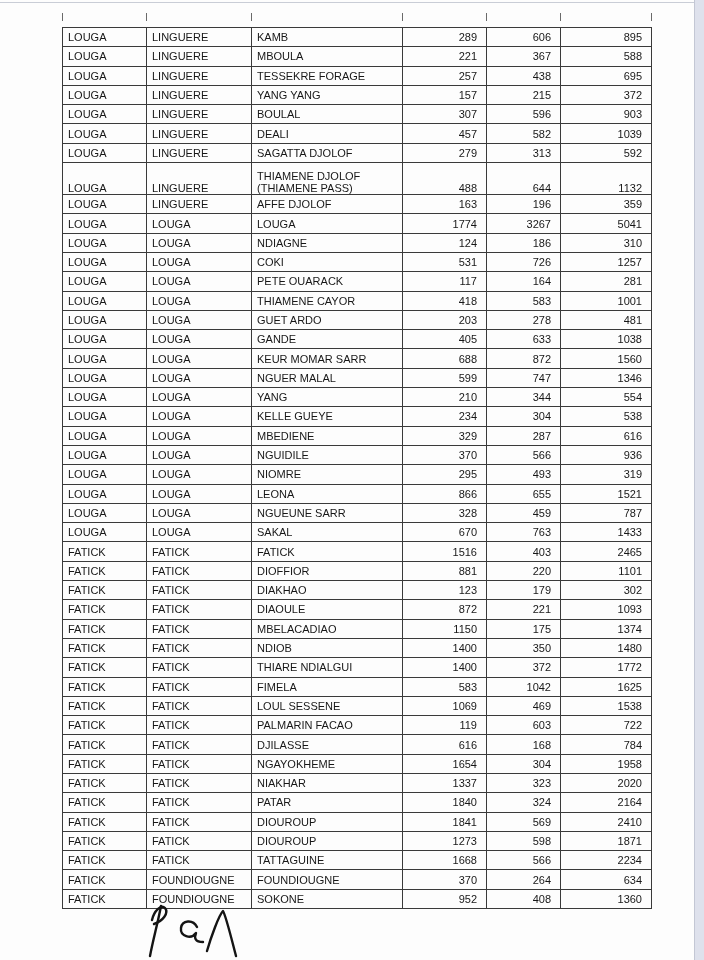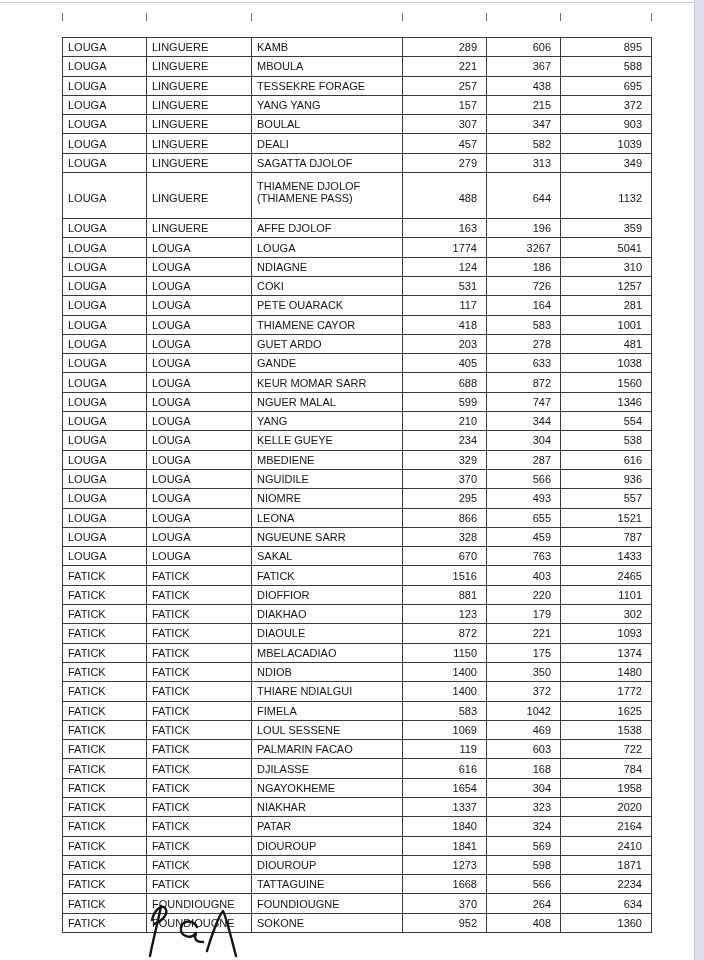--- a/index.html
+++ b/index.html
@@ -34,21 +34,21 @@
   .stub {
     position: absolute;
     top: 13px;
     width: 1px;
     height: 8px;
     background: #6a6a6a;
   }
   table.data-table {
     position: absolute;
     left: 62px;
-    top: 37px;
+    top: 27px;
     width: 589px;
     border-collapse: collapse;
     table-layout: fixed;
   }
   table.data-table td {
     border: 1px solid #3a3a3a;
     font-size: 11px;
     line-height: 12px;
     color: #171717;
     padding: 0;
@@ -61,21 +61,21 @@
     padding-left: 5px;
     text-align: left;
   }
   table.data-table td.num {
     padding-right: 9px;
     text-align: right;
   }
   table.data-table tr.tall td {
     height: 31px;
     vertical-align: bottom;
-    padding-bottom: 14px;
+    padding-bottom: 0;
   }
   .signature-wrap {
     position: absolute;
     left: 140px;
     top: 900px;
     width: 110px;
     height: 60px;
   }
   .signature-wrap svg {
     display: block;
@@ -134,38 +134,38 @@
         <td class="txt">YANG YANG</td>
         <td class="num">157</td>
         <td class="num">215</td>
         <td class="num">372</td>
       </tr>
       <tr>
         <td class="txt">LOUGA</td>
         <td class="txt">LINGUERE</td>
         <td class="txt">BOULAL</td>
         <td class="num">307</td>
-        <td class="num">347</td>
+        <td class="num">596</td>
         <td class="num">903</td>
       </tr>
       <tr>
         <td class="txt">LOUGA</td>
         <td class="txt">LINGUERE</td>
         <td class="txt">DEALI</td>
         <td class="num">457</td>
         <td class="num">582</td>
         <td class="num">1039</td>
       </tr>
       <tr>
         <td class="txt">LOUGA</td>
         <td class="txt">LINGUERE</td>
         <td class="txt">SAGATTA DJOLOF</td>
         <td class="num">279</td>
         <td class="num">313</td>
-        <td class="num">349</td>
+        <td class="num">592</td>
       </tr>
       <tr class="tall">
         <td class="txt">LOUGA</td>
         <td class="txt">LINGUERE</td>
         <td class="txt">THIAMENE DJOLOF
 (THIAMENE PASS)</td>
         <td class="num">488</td>
         <td class="num">644</td>
         <td class="num">1132</td>
       </tr>
@@ -280,21 +280,21 @@
         <td class="num">370</td>
         <td class="num">566</td>
         <td class="num">936</td>
       </tr>
       <tr>
         <td class="txt">LOUGA</td>
         <td class="txt">LOUGA</td>
         <td class="txt">NIOMRE</td>
         <td class="num">295</td>
         <td class="num">493</td>
-        <td class="num">557</td>
+        <td class="num">319</td>
       </tr>
       <tr>
         <td class="txt">LOUGA</td>
         <td class="txt">LOUGA</td>
         <td class="txt">LEONA</td>
         <td class="num">866</td>
         <td class="num">655</td>
         <td class="num">1521</td>
       </tr>
       <tr>

